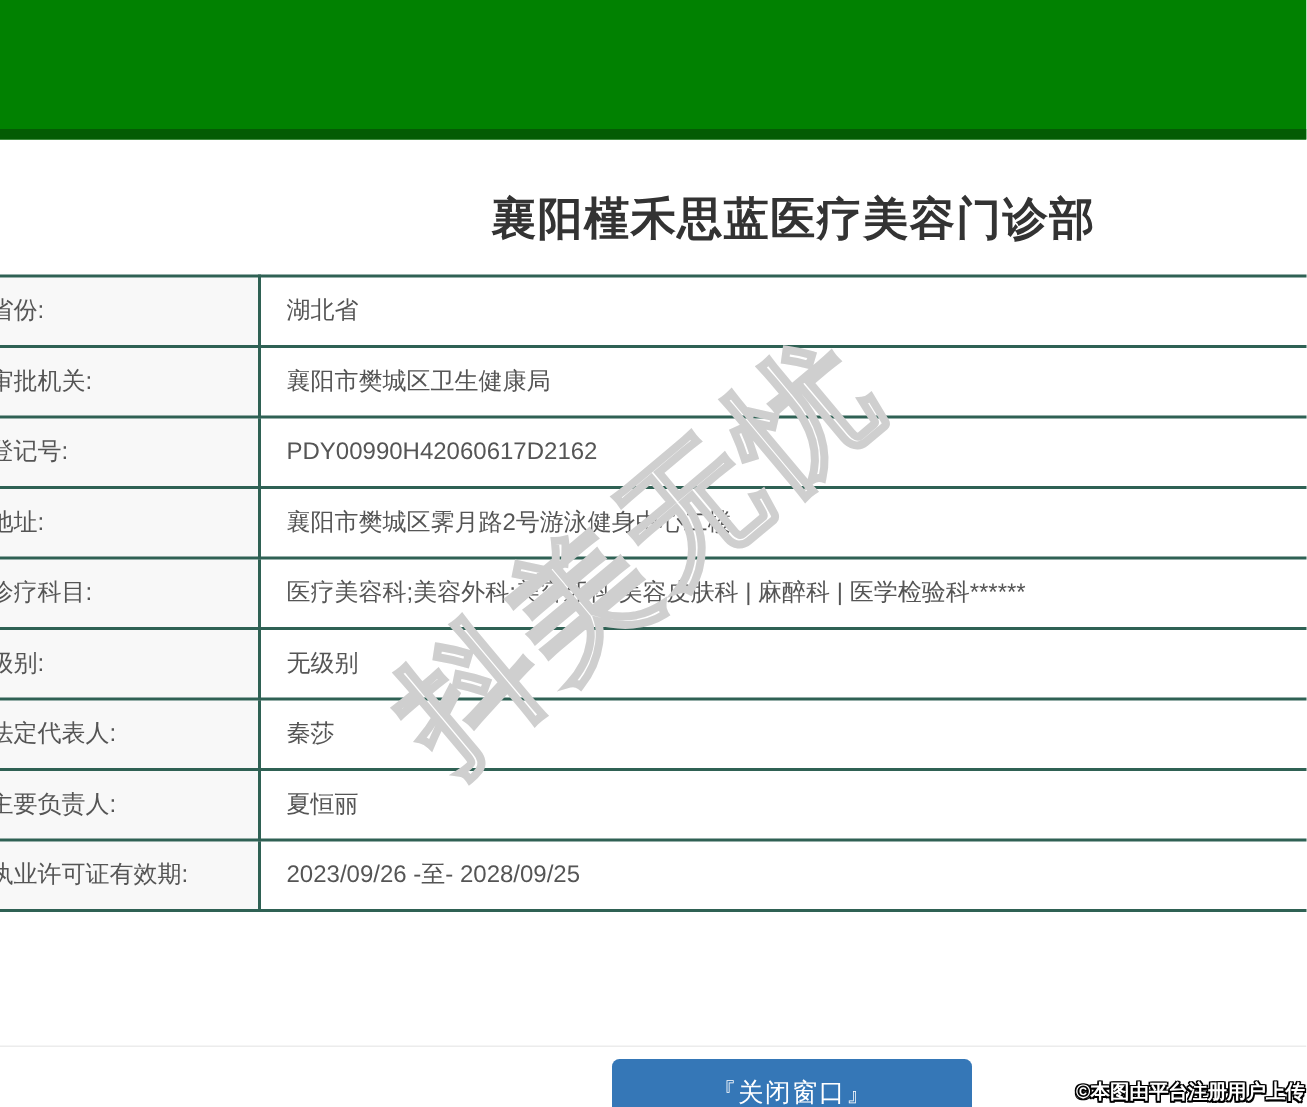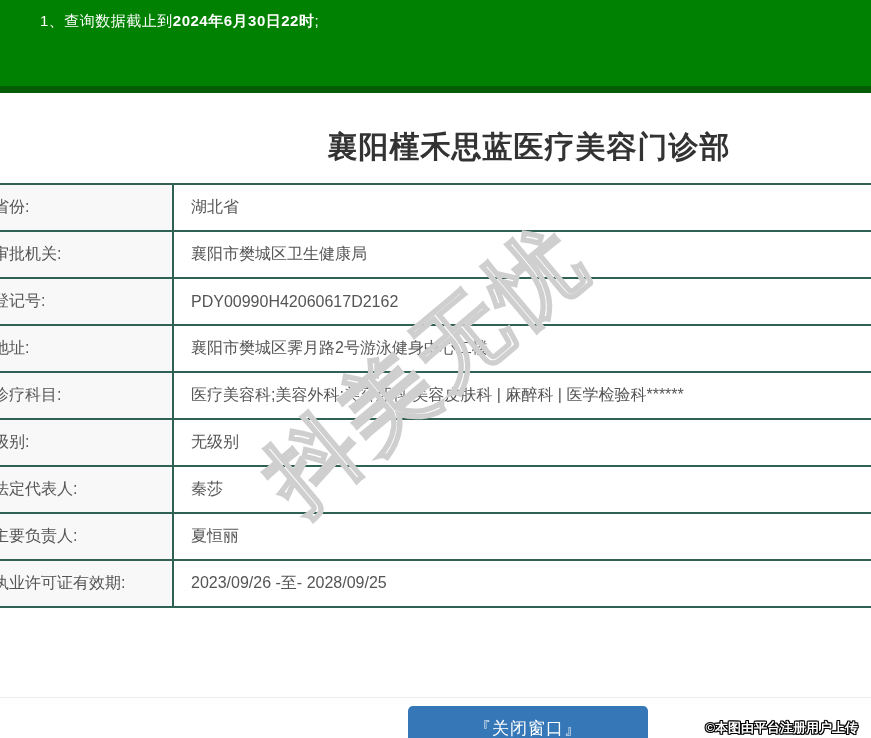--- a/index.html
+++ b/index.html
@@ -56,34 +56,31 @@
     position:absolute; top:697px; left:0; width:871px; height:1px;
     background:#ececec; z-index:2;
   }
   .close-btn {
     position:absolute; left:408px; top:706px; width:240px; height:44px;
     background:#3577b7; border:none; border-radius:5px;
     color:#ffffff; font-size:17px; font-family:inherit;
     cursor:pointer; z-index:6; letter-spacing:1px;
   }
   .credit {
-    position:absolute; top:719px; right:13px; z-index:7;
+    position:absolute; top:719px; right:1px; z-index:7;
     font-size:13px; font-weight:bold; color:#ffffff; white-space:nowrap;
     text-shadow:
       -1px -1px 0 #000, 1px -1px 0 #000, -1px 1px 0 #000, 1px 1px 0 #000,
       0 -1px 0 #000, 0 1px 0 #000, -1px 0 0 #000, 1px 0 0 #000;
   }
 </style>
 </head>
 <body>
 
 <div class="notice">
-  <div class="notice-line">
-    <span>1、</span><span>查询数据截止到</span><span class="bold">2024年6月30日22时</span><span>;</span>
-  </div>
 </div>
 
 <div class="content">
   <h1 class="title">襄阳槿禾思蓝医疗美容门诊部</h1>
   <table class="info-table">
     <tbody>
       <tr>
         <td class="lbl">省份:</td>
         <td class="val">湖北省</td>
       </tr>

